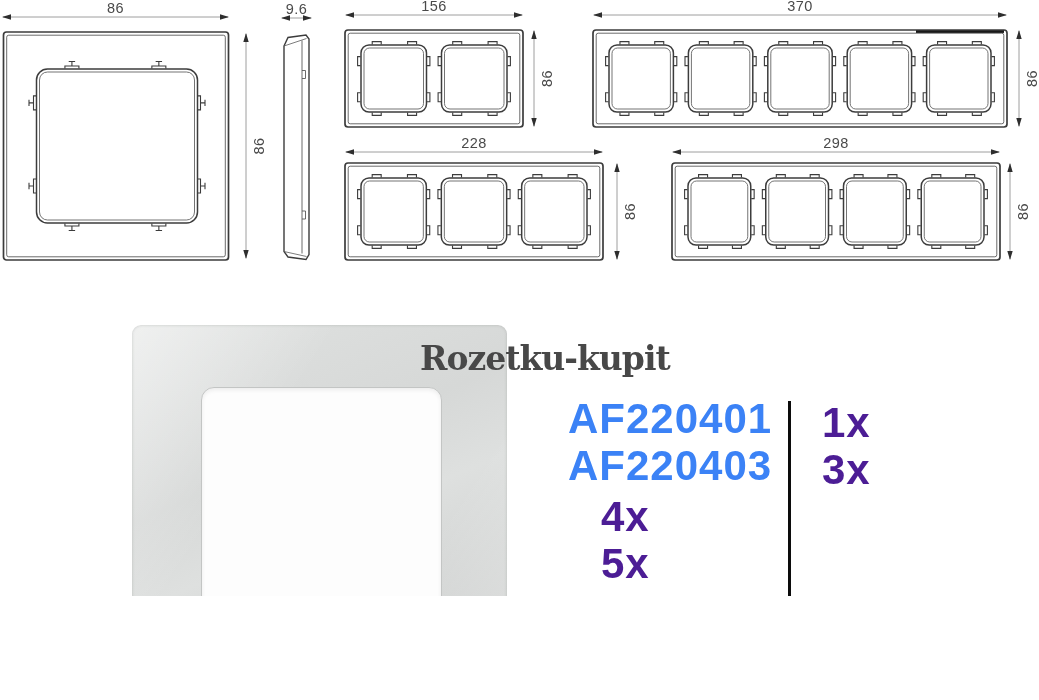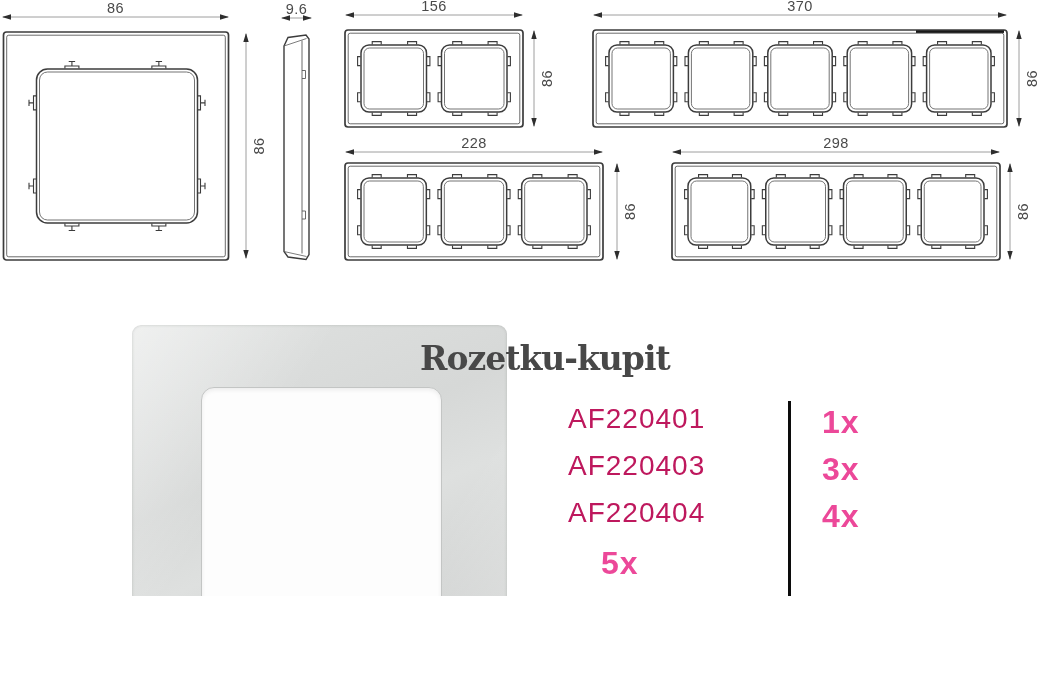--- a/index.html
+++ b/index.html
@@ -26,26 +26,26 @@
     background:#c7c9c8;border-radius:2px;filter:blur(1.2px);
   }
   .watermark{
     position:absolute;left:420px;top:339px;
     font-family:"DejaVu Serif",serif;font-weight:bold;font-size:33px;
     letter-spacing:-1px;color:#484848;white-space:nowrap;text-align:center;
   }
   .ptable{position:absolute;left:568px;top:395px;}
   .prow{display:flex;align-items:center;height:47px;}
   .pcode{
-    display:inline-block;width:221px;font-weight:normal;font-size:28px;
-    letter-spacing:1px;color:#be185d;white-space:nowrap;
+    display:inline-block;width:221px;font-weight:bold;font-size:42px;
+    letter-spacing:1px;color:#3b82f6;white-space:nowrap;
   }
   .pqty{
-    display:inline-block;margin-left:33px;font-weight:bold;font-size:32px;
-    letter-spacing:1px;color:#ec4899;white-space:nowrap;margin-top:8px;
+    display:inline-block;margin-left:33px;font-weight:bold;font-size:42px;
+    letter-spacing:1px;color:#4c1d95;white-space:nowrap;margin-top:8px;
   }
   .tdivider{position:absolute;left:788px;top:401px;width:3px;height:215px;background:#0c0c0c;}
 </style>
 </head>
 <body>
 
 <div class="canvas">
   <svg id="tech" width="1039" height="300" viewBox="0 0 1039 300">
       <g>
         <rect x="3.5" y="32" width="225" height="228" rx="3" fill="none" stroke="#3c3c3c" stroke-width="1.7"></rect>
@@ -282,21 +282,20 @@
   <div class="ptable" id="ptable">
       <div class="prow">
         <span class="pcode">AF220401</span>
         <span class="pqty">1x</span>
       </div>
       <div class="prow">
         <span class="pcode">AF220403</span>
         <span class="pqty">3x</span>
       </div>
       <div class="prow">
-        <span class="pcode">AF220404</span>
         <span class="pqty">4x</span>
       </div>
       <div class="prow">
         <span class="pqty">5x</span>
       </div>
     </div>
   <div class="tdivider"></div>
 </div>
 
 </body></html>

